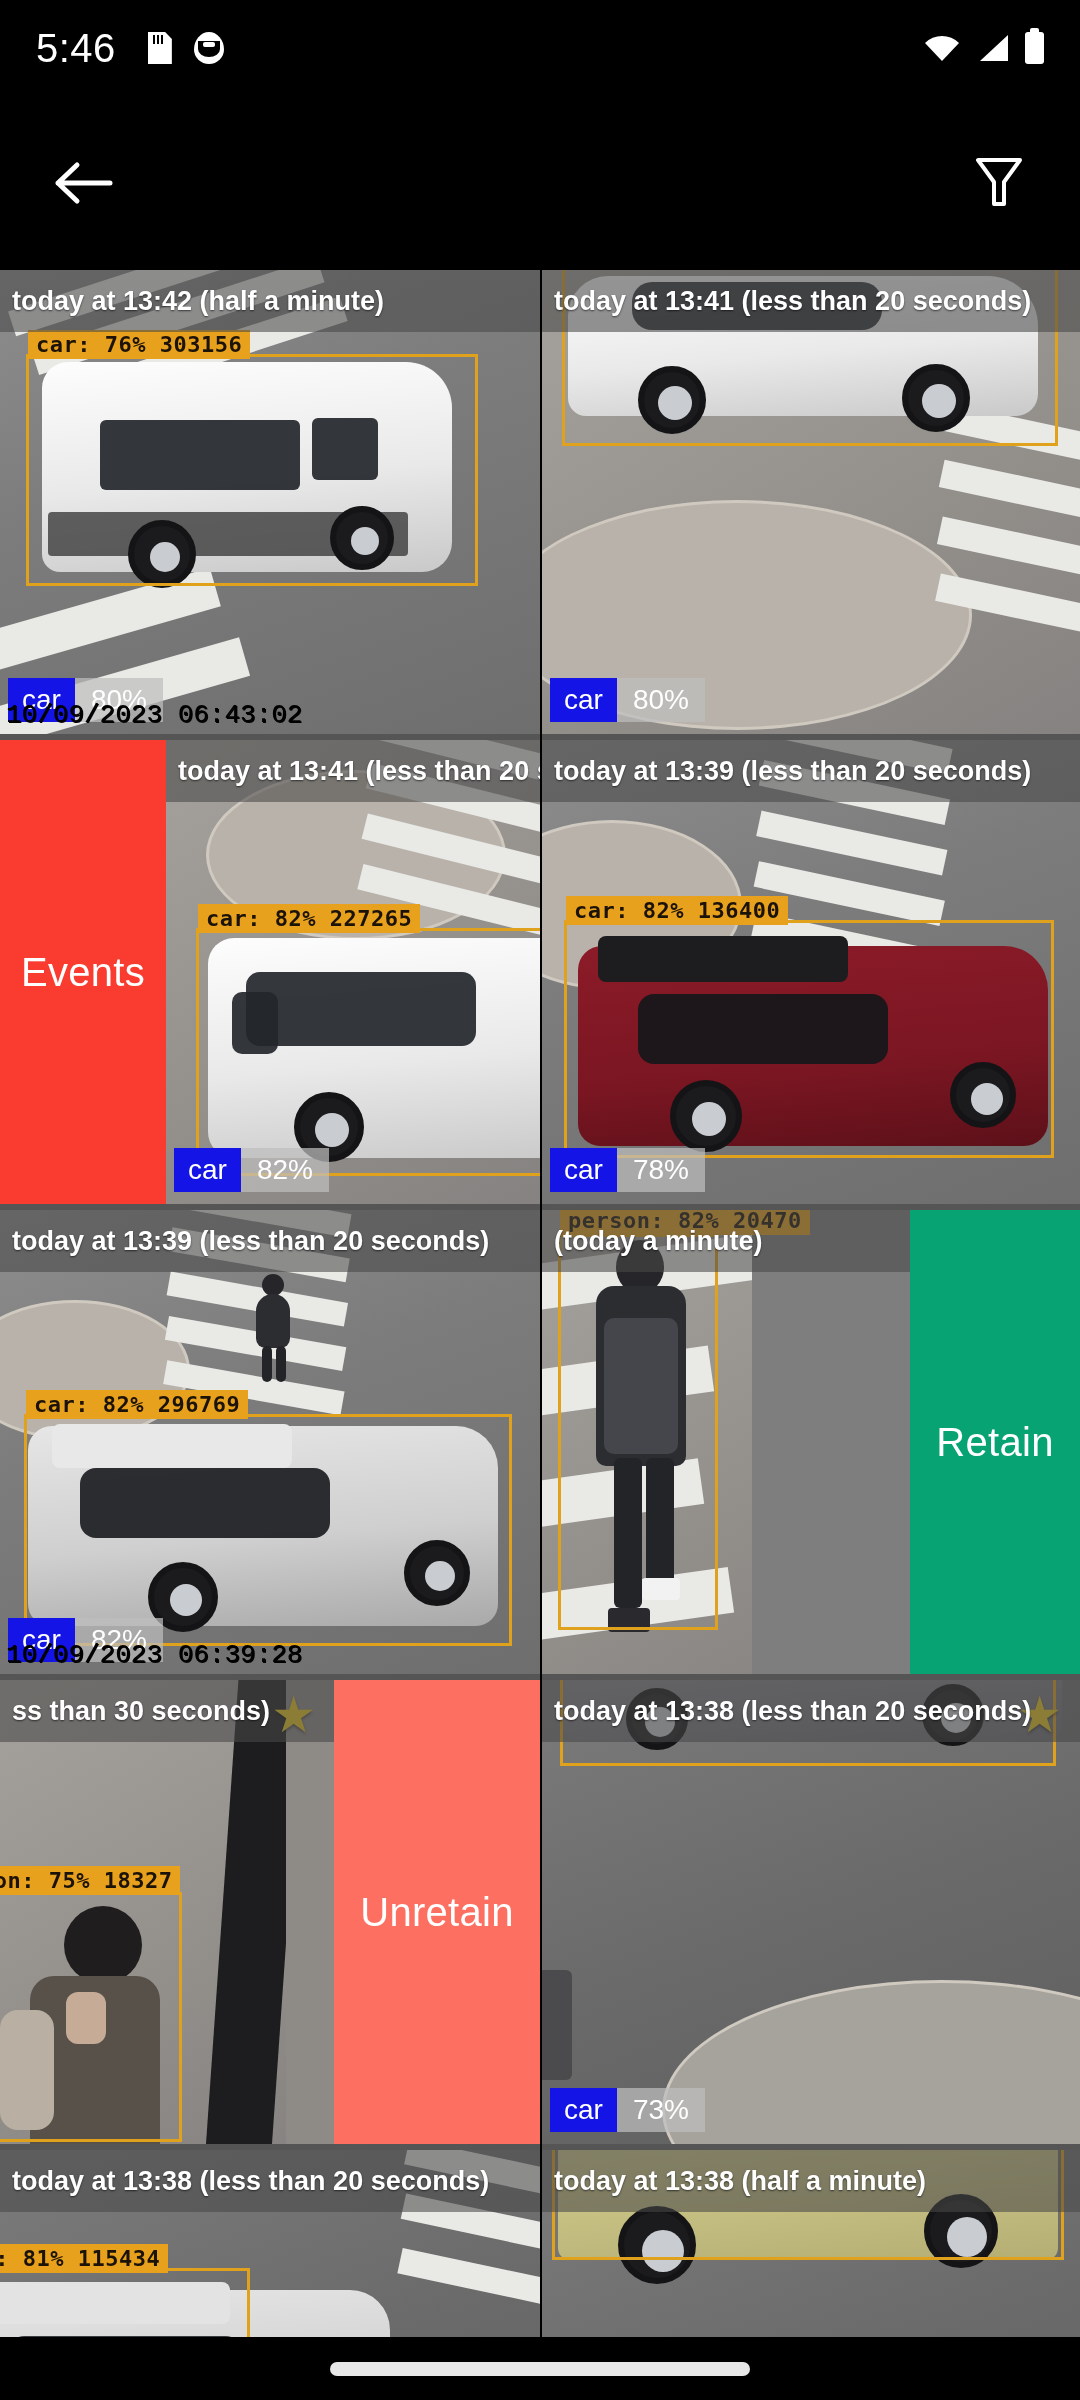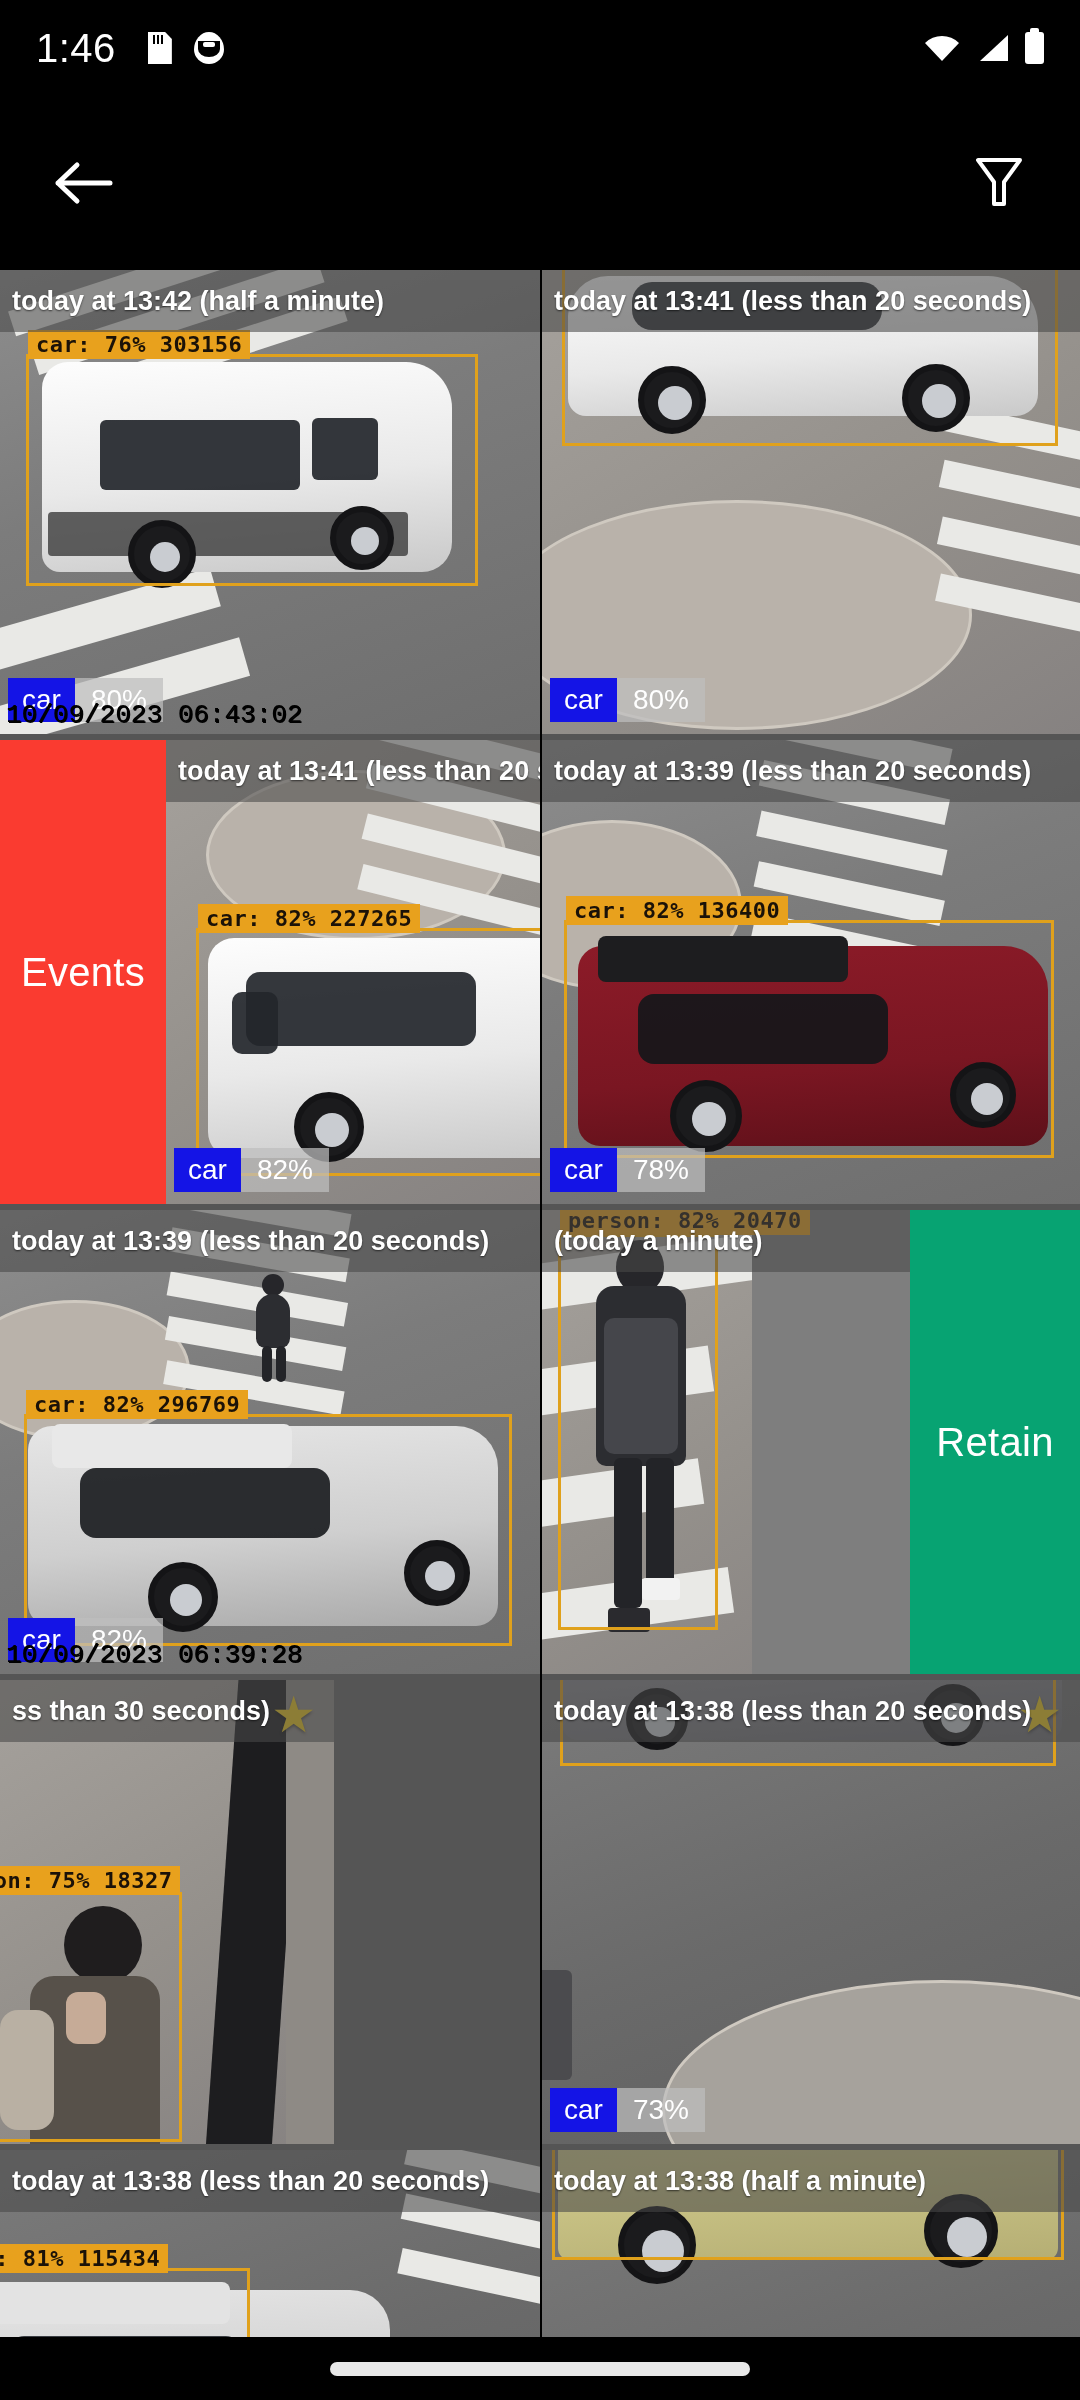--- a/index.html
+++ b/index.html
@@ -138,21 +138,21 @@
     background:#000; display:flex; align-items:center; justify-content:center;
   }
   .nav-pill { width: 420px; height: 14px; border-radius: 10px; background:#e8e8e8; }
 </style>
 </head>
 <body>
 
 <div class="screen">
 
   <div class="status-bar">
-    <div class="status-clock">1:46</div>
+    <div class="status-clock">5:46</div>
     <div class="status-left-icons">
       <div class="sd-icon"></div>
       <div class="mask-icon"></div>
     </div>
     <div class="status-right">
       <svg class="wifi-icon" viewBox="0 0 38 30">
         <path d="M19 28 L2 10 A24 24 0 0 1 36 10 Z" fill="#fff"></path>
       </svg>
       <svg class="sig-icon" viewBox="0 0 36 30">
         <path d="M33 2 L33 28 L5 28 Z" fill="#fff"></path>
@@ -380,20 +380,23 @@
             <div class="p-body" style="left:20px;top:70px;width:130px;height:170px;background:#57514a;border-radius:24px 24px 0 0"></div>
             <div class="p-pack" style="left:-10px;top:104px;width:54px;height:120px;background:#b9b0a3;border-radius:18px"></div>
             <div style="position:absolute;left:56px;top:86px;width:40px;height:52px;background:#c6ab97;border-radius:12px"></div>
           </div>
           <div class="det-box" style="left:-30px;top:212px;width:212px;height:250px"></div>
           <div class="det-label" style="left:-28px;top:186px">son: 75% 18327</div>
           <div class="star">★</div>
         </div>
         <div class="caption">ss than 30 seconds)</div>
       </div>
+      <div class="swipe swipe-unretain" style="right:0;width:206px">
+        <span>Unretain</span>
+      </div>
     </div>
 
     <div class="cell c-right">
       <div class="card">
         <div class="scene">
           <div class="asphalt dark"></div>
           <div class="curb" style="left:120px;top:300px;width:560px;height:260px;border-radius:50%;background:#a6a29c"></div>
           <div class="vehicle veh-grey" style="left:20px;top:-110px;width:500px;height:170px;border-radius:28px 40px 16px 16px"></div>
           <div class="wheel" style="left:84px;top:8px;width:62px;height:62px">
               <div class="hub" style="left:13px;top:13px;width:30px;height:30px"></div>

